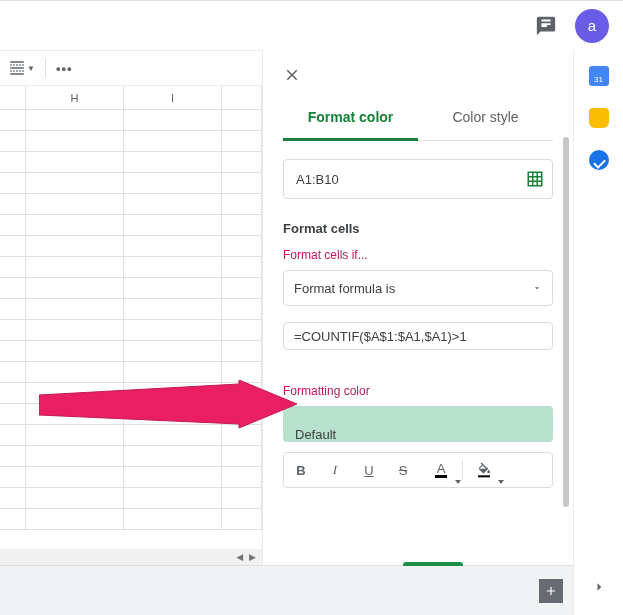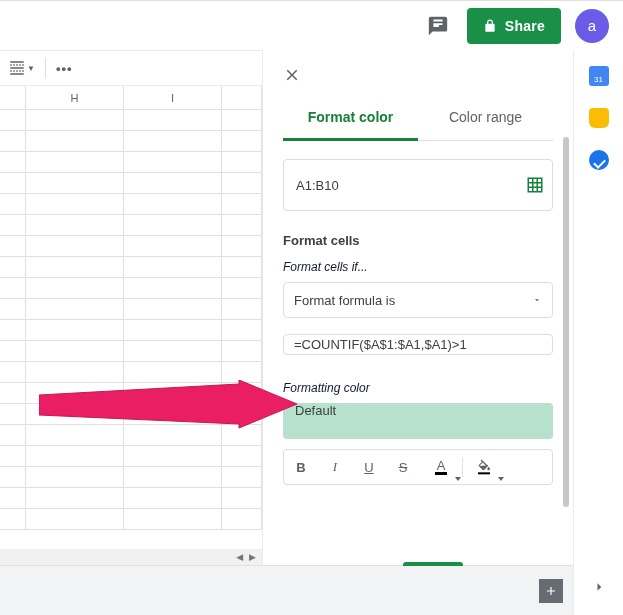--- a/index.html
+++ b/index.html
@@ -34,33 +34,33 @@
   .panel-close { cursor:pointer; color:#5f6368; }
   .panel-body-wrap { position:relative; height:calc(100% - 48px); }
   .panel-scrollbar { position:absolute; right:4px; top:40px; width:6px; height:370px; background:#c7c7c7; border-radius:3px; }
   .panel-body { padding:0 20px 0 20px; height:100%; overflow:hidden; }
 
   .tabs { display:flex; border-bottom:1px solid #e0e0e0; margin-bottom:18px; }
   .tab { flex:1; text-align:center; padding:12px 0 13px; font-size:14px; color:#5f6368; cursor:pointer; }
   .tab.active { color:#188038; font-weight:600; border-bottom:3px solid #188038; margin-bottom:-1px; }
 
   .sect-label { font-size:13px; font-weight:600; color:#3c4043; margin-bottom:12px; }
-  .sect-sublabel { font-size:12px; color:#0f172a; margin-bottom:8px;font-style:italic; }
-
-  .range-field { display:flex; align-items:center; border:1px solid #dadce0; border-radius:4px; height:52px; padding:0 6px 0 10px; margin-bottom:22px; }
+  .sect-sublabel { font-size:12px; color:#be185d; margin-bottom:8px; }
+
+  .range-field { display:flex; align-items:center; border:1px solid #dadce0; border-radius:4px; height:40px; padding:0 6px 0 10px; margin-bottom:22px; }
   .range-field input { flex:1; border:none; outline:none; font-size:13px; color:#3c4043; background:transparent; }
   .grid-icon { width:22px; height:22px; display:flex; align-items:center; justify-content:center; }
 
   .select-field { display:flex; align-items:center; border:1px solid #dadce0; border-radius:4px; height:36px; padding:0 10px; margin-bottom:16px; cursor:pointer; justify-content:space-between; }
   .select-field .arrow { color:#5f6368; }
 
-  .formula-field { border:1px solid #dadce0; border-radius:4px; height:21px; padding:0 10px; display:flex; align-items:center; margin-bottom:26px; }
+  .formula-field { border:1px solid #dadce0; border-radius:4px; height:28px; padding:0 10px; display:flex; align-items:center; margin-bottom:34px; }
   .formula-field span { font-size:13px; color:#3c4043; }
 
-  .style-preview { background:#b7e1cd; height:36px; border-radius:4px; display:flex; align-items:flex-start; padding:0 12px; font-size:13px; color:#3c4043; margin-bottom:10px; }
+  .style-preview { background:#b7e1cd; height:36px; border-radius:4px; display:flex; align-items:flex-end; padding:0 12px; font-size:13px; color:#3c4043; margin-bottom:10px; }
 
   .fmt-toolbar { display:flex; align-items:center; border:1px solid #dadce0; border-radius:4px; height:36px; }
   .fmt-btn { flex:0 0 auto; width:34px; height:100%; display:flex; align-items:center; justify-content:center; color:#5f6368; font-size:13px; cursor:pointer; position:relative; }
   .fmt-btn svg { display:block; }
   .dd-arrow { position:absolute; right:1px; bottom:3px; border-left:3px solid transparent; border-right:3px solid transparent; border-top:4px solid #5f6368; }
 
   
   .rail { position:absolute; right:0; top:50px; bottom:0; width:50px; border-left:1px solid #ebebeb; background:#fff; display:flex; flex-direction:column; align-items:center; padding-top:16px; gap:22px; }
   .rail-icon { width:20px; height:20px; border-radius:3px; cursor:pointer; }
   .rail .cal { background:#4285f4; position:relative; }
@@ -81,26 +81,20 @@
 </style>
 </head>
 <body>
 
 <div class="header-bar">
   <div class="comment-btn">
     <svg width="22" height="22" viewBox="0 0 24 24">
         <path fill="#5f6368" d="M20 2H4a2 2 0 0 0-2 2v18l4-4h14a2 2 0 0 0 2-2V4a2 2 0 0 0-2-2zM7 9h10v2H7zm6 4H7v-2h6zm4-6H7V5h10z"></path>
       </svg>
   </div>
-  <div class="share-btn">
-    <svg width="14" height="14" viewBox="0 0 24 24">
-        <path fill="#fff" d="M18 8h-1V6a5 5 0 0 0-10 0v2H6a2 2 0 0 0-2 2v10a2 2 0 0 0 2 2h12a2 2 0 0 0 2-2V10a2 2 0 0 0-2-2zM9 6a3 3 0 1 1 6 0v2H9z"></path>
-      </svg>
-    <span>Share</span>
-  </div>
   <div class="avatar">
     <span>a</span>
   </div>
 </div>
 
 <div class="toolbar">
   <div class="tool-btn">
     <svg width="18" height="18" viewBox="0 0 24 24">
         <path fill="#5f6368" d="M3 3h18v2H3zm0 4h2v2H3zm4 0h2v2H7zm4 0h2v2h-2zm4 0h2v2h-2zm4 0h2v2h-2zM3 11h18v2H3zm0 4h2v2H3zm4 0h2v2H7zm4 0h2v2h-2zm4 0h2v2h-2zm4 0h2v2h-2zM3 19h18v2H3z"></path>
       </svg>
@@ -256,21 +250,21 @@
       <svg width="18" height="18" viewBox="0 0 24 24">
           <path fill="#5f6368" d="M19 6.41 17.59 5 12 10.59 6.41 5 5 6.41 10.59 12 5 17.59 6.41 19 12 13.41 17.59 19 19 17.59 13.41 12z"></path>
         </svg>
     </div>
   </div>
   <div class="panel-body-wrap">
     <div class="panel-scrollbar"></div>
     <div class="panel-body">
       <div class="tabs">
         <div class="tab active">Format color</div>
-        <div class="tab">Color range</div>
+        <div class="tab">Color style</div>
       </div>
 
       <div class="range-field">
         <input value="A1:B10" style="">
         <div class="grid-icon">
           <svg width="18" height="18" viewBox="0 0 24 24">
               <path fill="none" stroke="#188038" stroke-width="2" d="M3 3h18v18H3zM3 9h18M3 15h18M9 3v18M15 3v18"></path>
             </svg>
         </div>
       </div>

